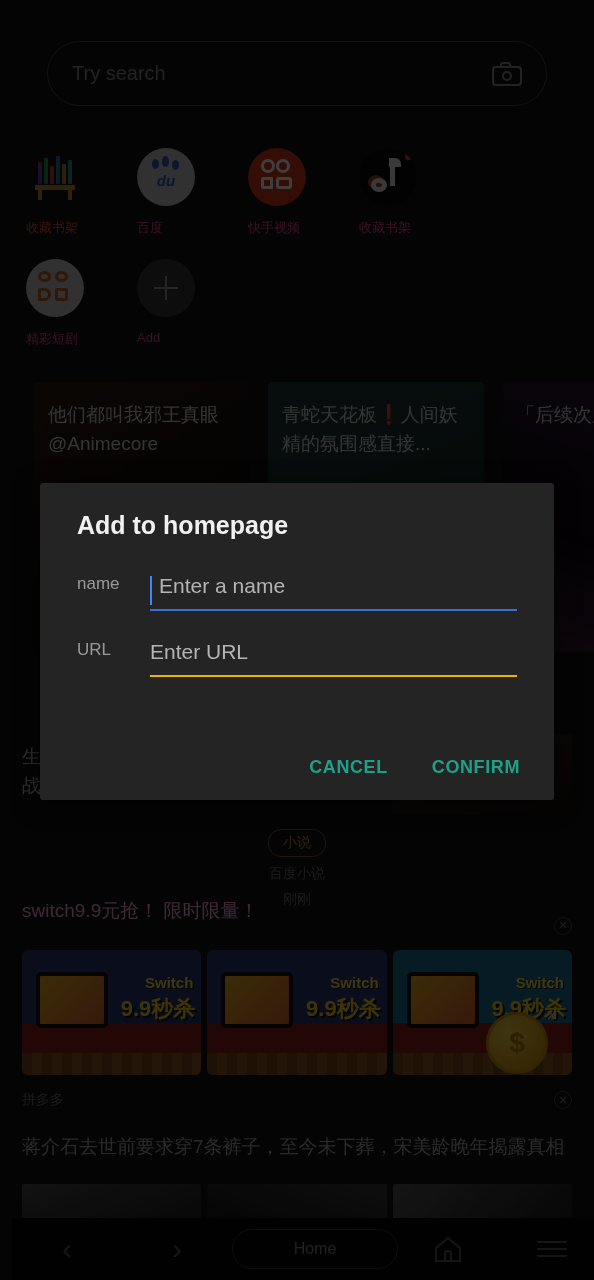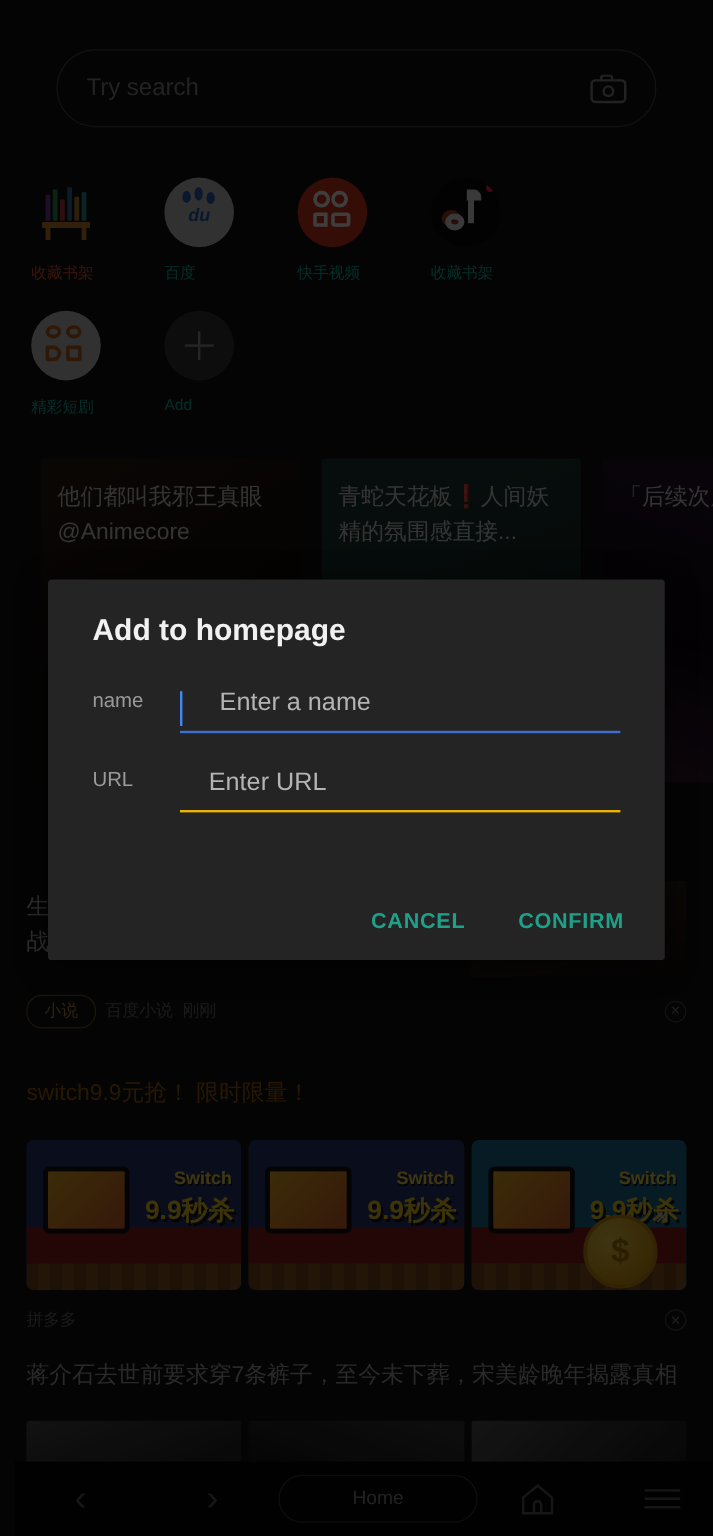--- a/index.html
+++ b/index.html
@@ -41,21 +41,21 @@
     position:absolute; left:0; top:148px; width:594px;
     display:flex; flex-wrap:wrap; padding:0 26px;
   }
   .sc { width:111px; display:flex; flex-direction:column; align-items:flex-start; margin-bottom:22px; }
   .sc .ic {
     width:58px; height:58px; border-radius:50%;
     display:flex; align-items:center; justify-content:center;
     position:relative; overflow:hidden;
     font-size:22px; font-weight:bold; color:#fff;
   }
-  .sc .lb { margin-top:13px; font-size:13px; color:#14b8a6; white-space:nowrap; }
+  .sc .lb { margin-top:13px; font-size:13px; color:#ec4899; white-space:nowrap; }
   .sc .lb.accent { color:#e8512a; }
 
   .ic-shelf { background:#151515; }
   .ic-shelf .books { position:absolute; left:12px; bottom:22px; display:flex; align-items:flex-end; gap:2px; }
   .ic-shelf .books i { display:block; width:4px; border-radius:1px; }
   .ic-shelf .plank { position:absolute; left:9px; bottom:16px; width:40px; height:5px; background:#d08a2a; border-radius:1px; }
   .ic-shelf .leg { position:absolute; bottom:6px; width:4px; height:11px; background:#d08a2a; }
 
   .ic-baidu { background:#c8c8c8; }
   .ic-baidu .paw { position:relative; width:44px; height:44px; }
@@ -104,41 +104,41 @@
     position:absolute; left:14px; top:18px; right:12px;
     color:#d5d5d5; font-size:19px; line-height:1.55;
   }
   .vc1 { background:linear-gradient(150deg,#2b1c14,#120c09 60%,#1c1410); }
   .vc2 { background:linear-gradient(160deg,#1f3a36,#152724 70%); }
   .vc3 { background:linear-gradient(200deg,#2a1530,#120814 60%,#3a1f33); }
 
   
   .news1 { position:absolute; left:22px; top:742px; right:22px; }
   .news1 .hl { color:#bdbdbd; font-size:19px; line-height:1.55; }
-  .news1 .meta { display:flex; align-items:center; gap:8px; margin-top:28px; }
+  .news1 .meta { display:flex; align-items:center; gap:8px; margin-top:28px;flex-direction:column; }
   .tagpill {
     border:1px solid #7a5a22; color:#b98c34; font-size:14px;
     padding:4px 14px; border-radius:13px;
   }
   .news1 .src { color:#6c6c6c; font-size:14px; }
   .news1 .time { color:#6c6c6c; font-size:14px; }
   .thumbR {
     position:absolute; right:0; top:-8px; width:180px; height:80px;
     background:linear-gradient(160deg,#3a2a20,#18100c);
     border-radius:3px;
   }
   .closex {
     width:18px; height:18px; border:1px solid #4a4a4a; border-radius:50%;
     color:#7a7a7a; font-size:11px; display:flex; align-items:center; justify-content:center;
     margin-left:auto;
   }
 
   
   .promo { position:absolute; left:22px; top:898px; right:22px; }
-  .promo .ph1 { color:#a16207; font-size:19px; }
+  .promo .ph1 { color:#f9a8d4; font-size:19px; }
   .promo .cards { display:flex; gap:6px; margin-top:26px; }
   .pcard { flex:1; height:125px; border-radius:6px; position:relative; overflow:hidden; }
   .pc1 { background:#2b3b73; } .pc2 { background:#2b3b73; } .pc3 { background:#1c6f8e; }
   .pcard .console {
     position:absolute; left:14px; top:22px; width:72px; height:56px;
     background:linear-gradient(135deg,#f0b429,#e0642a); border:4px solid #111; border-radius:5px;
   }
   .pcard .swlogo { position:absolute; right:8px; top:24px; color:#ffe14d; font-size:15px;
     font-weight:bold; text-shadow:1px 1px 0 #111; }
   .pcard .price { position:absolute; right:6px; top:44px; color:#ffd21e; font-size:22px;
@@ -207,21 +207,21 @@
   .field.f-url  { top:157px; }
   .flabel { width:73px; color:#9a9a9a; font-size:17px; padding-bottom:12px; }
   .finput {
     flex:1; position:relative; padding-bottom:11px;
     border-bottom:2px solid #eab308;
   }
   .finput.focused { border-bottom:2px solid #3b6fd4; }
   .finput .caret {
     position:absolute; left:0; top:2px; width:2px; height:29px; background:#4285f4;
   }
-  .finput .fph { color:#b4b4b4; font-size:21px; display:block; padding-left:9px;margin-left:24px; }
+  .finput .fph { color:#b4b4b4; font-size:21px; display:block; padding-left:9px; }
   .finput.url .fph { padding-left:0; }
   .dlg-actions {
     position:absolute; right:34px; bottom:22px; display:flex; gap:44px; align-items:center;
   }
   .dbtn { color:#1ea188; font-size:18px; font-weight:bold; letter-spacing:.6px; }
 </style>
 </head>
 <body>
 
 <div id="screen">

